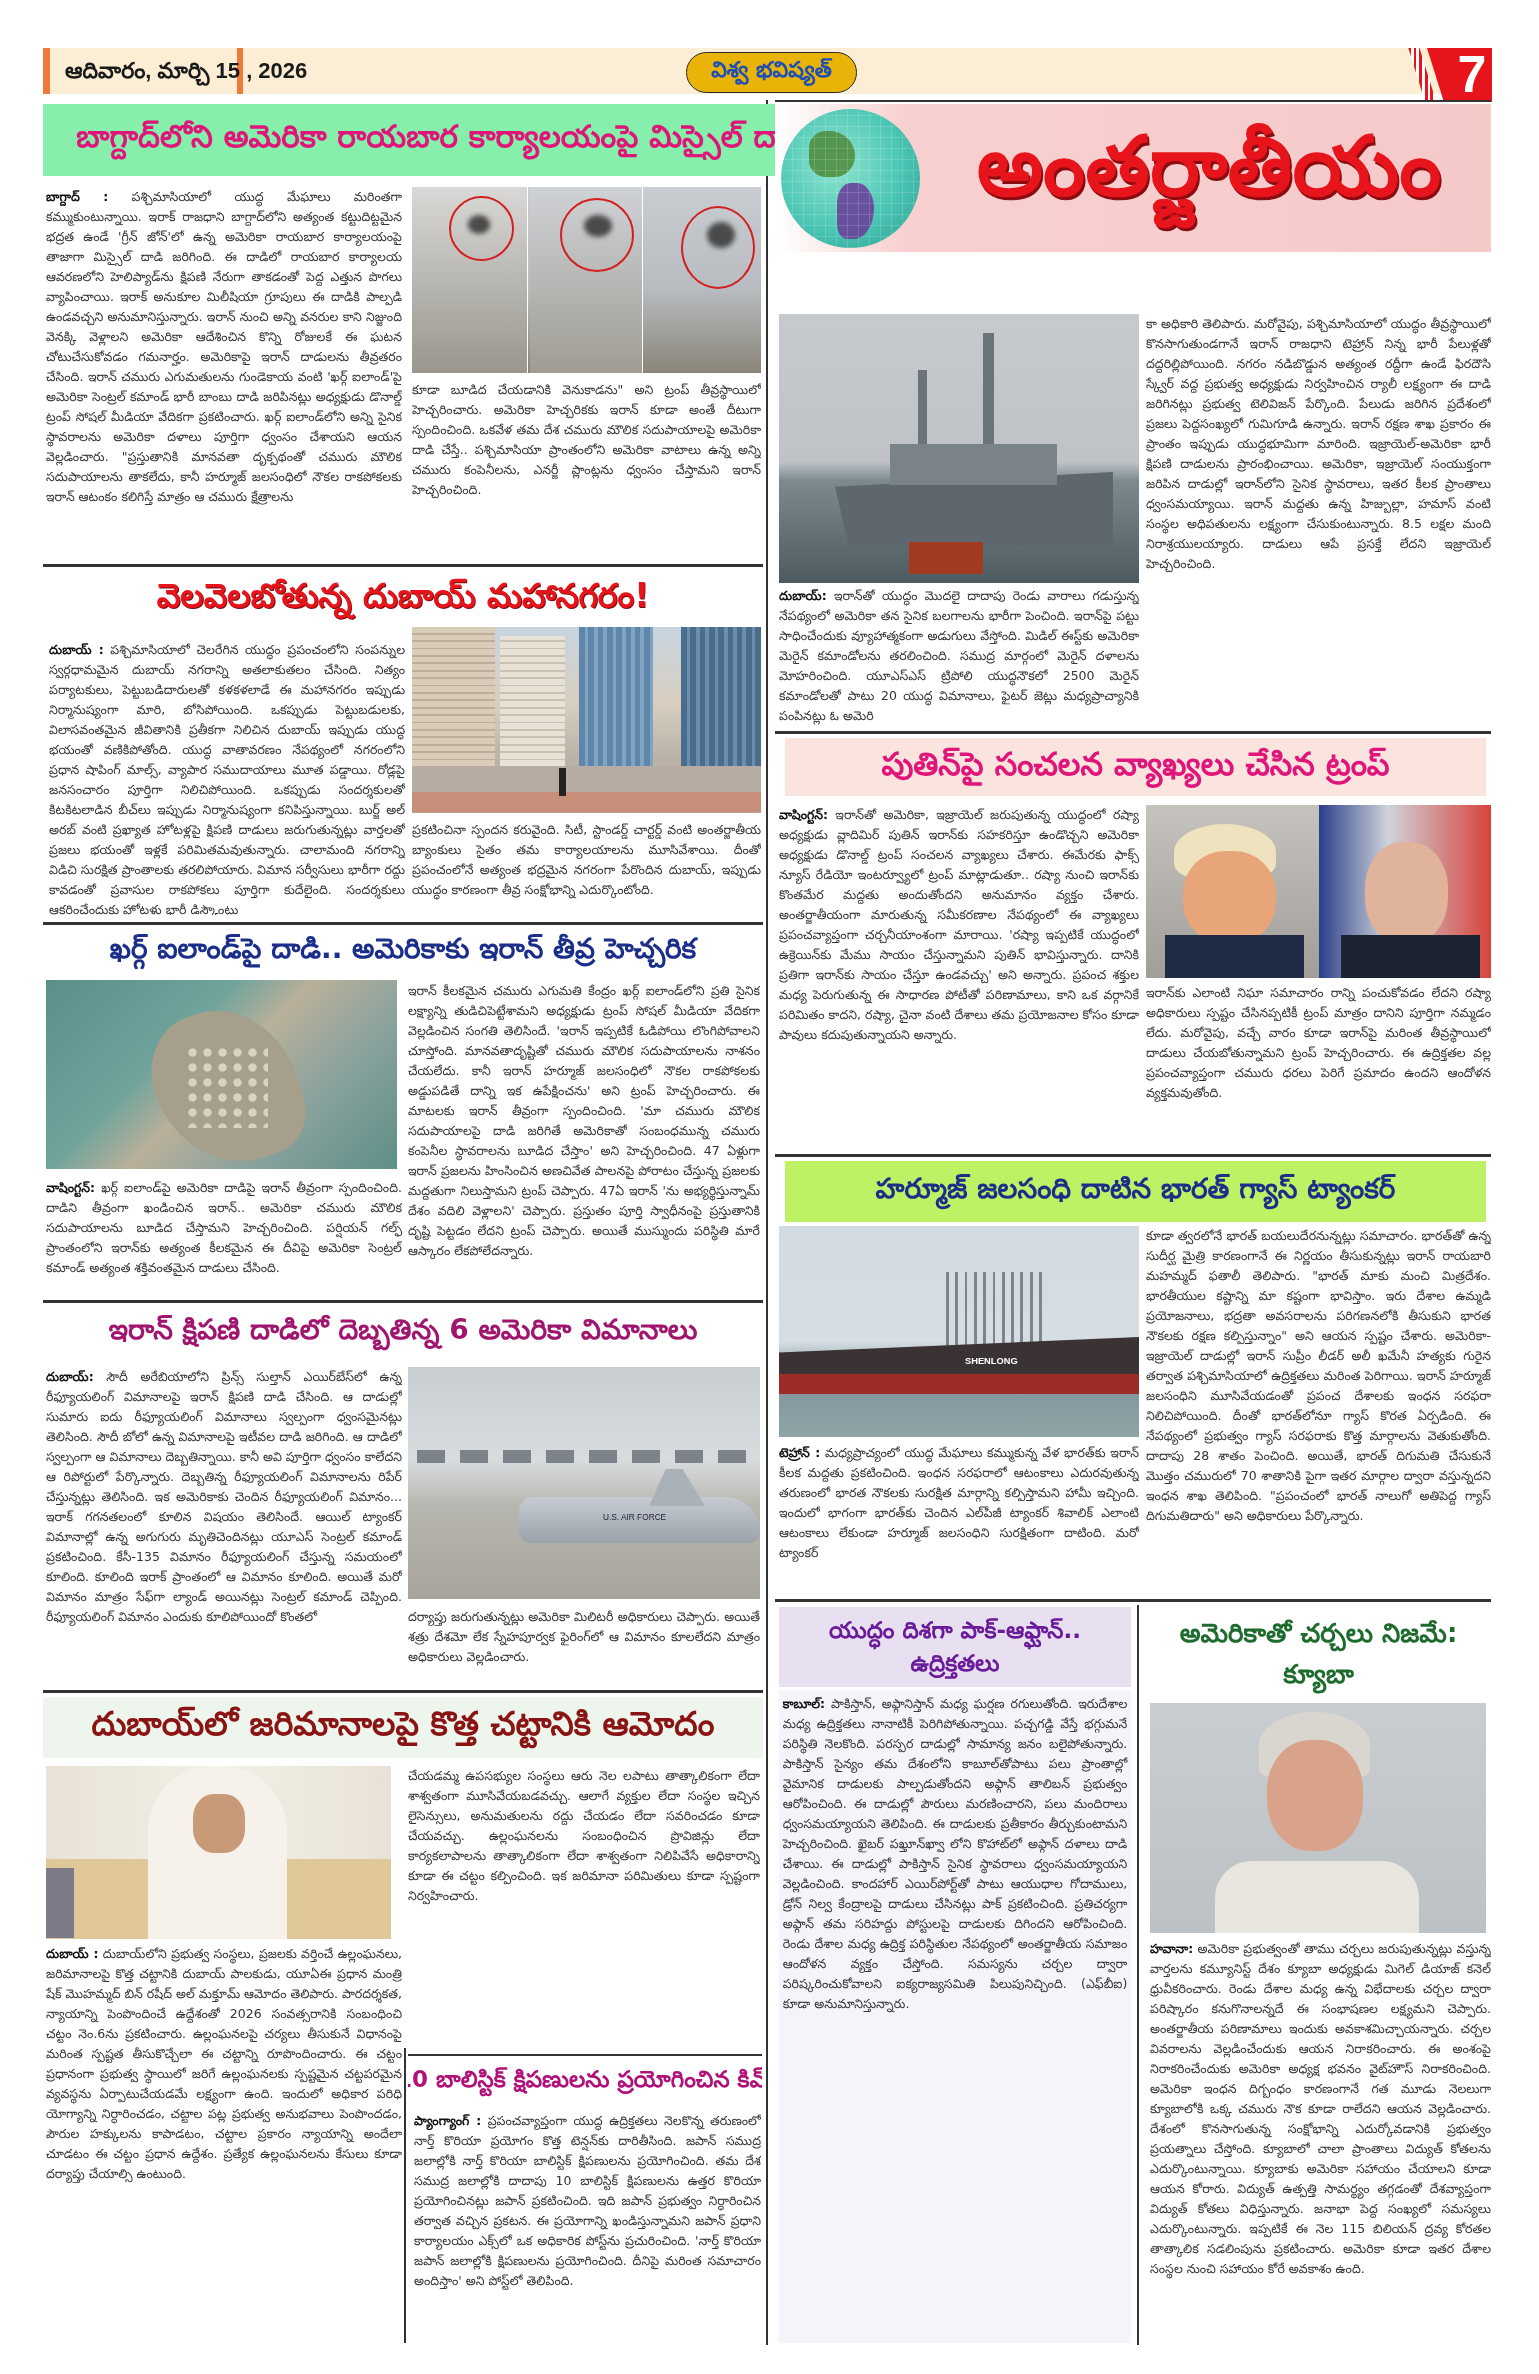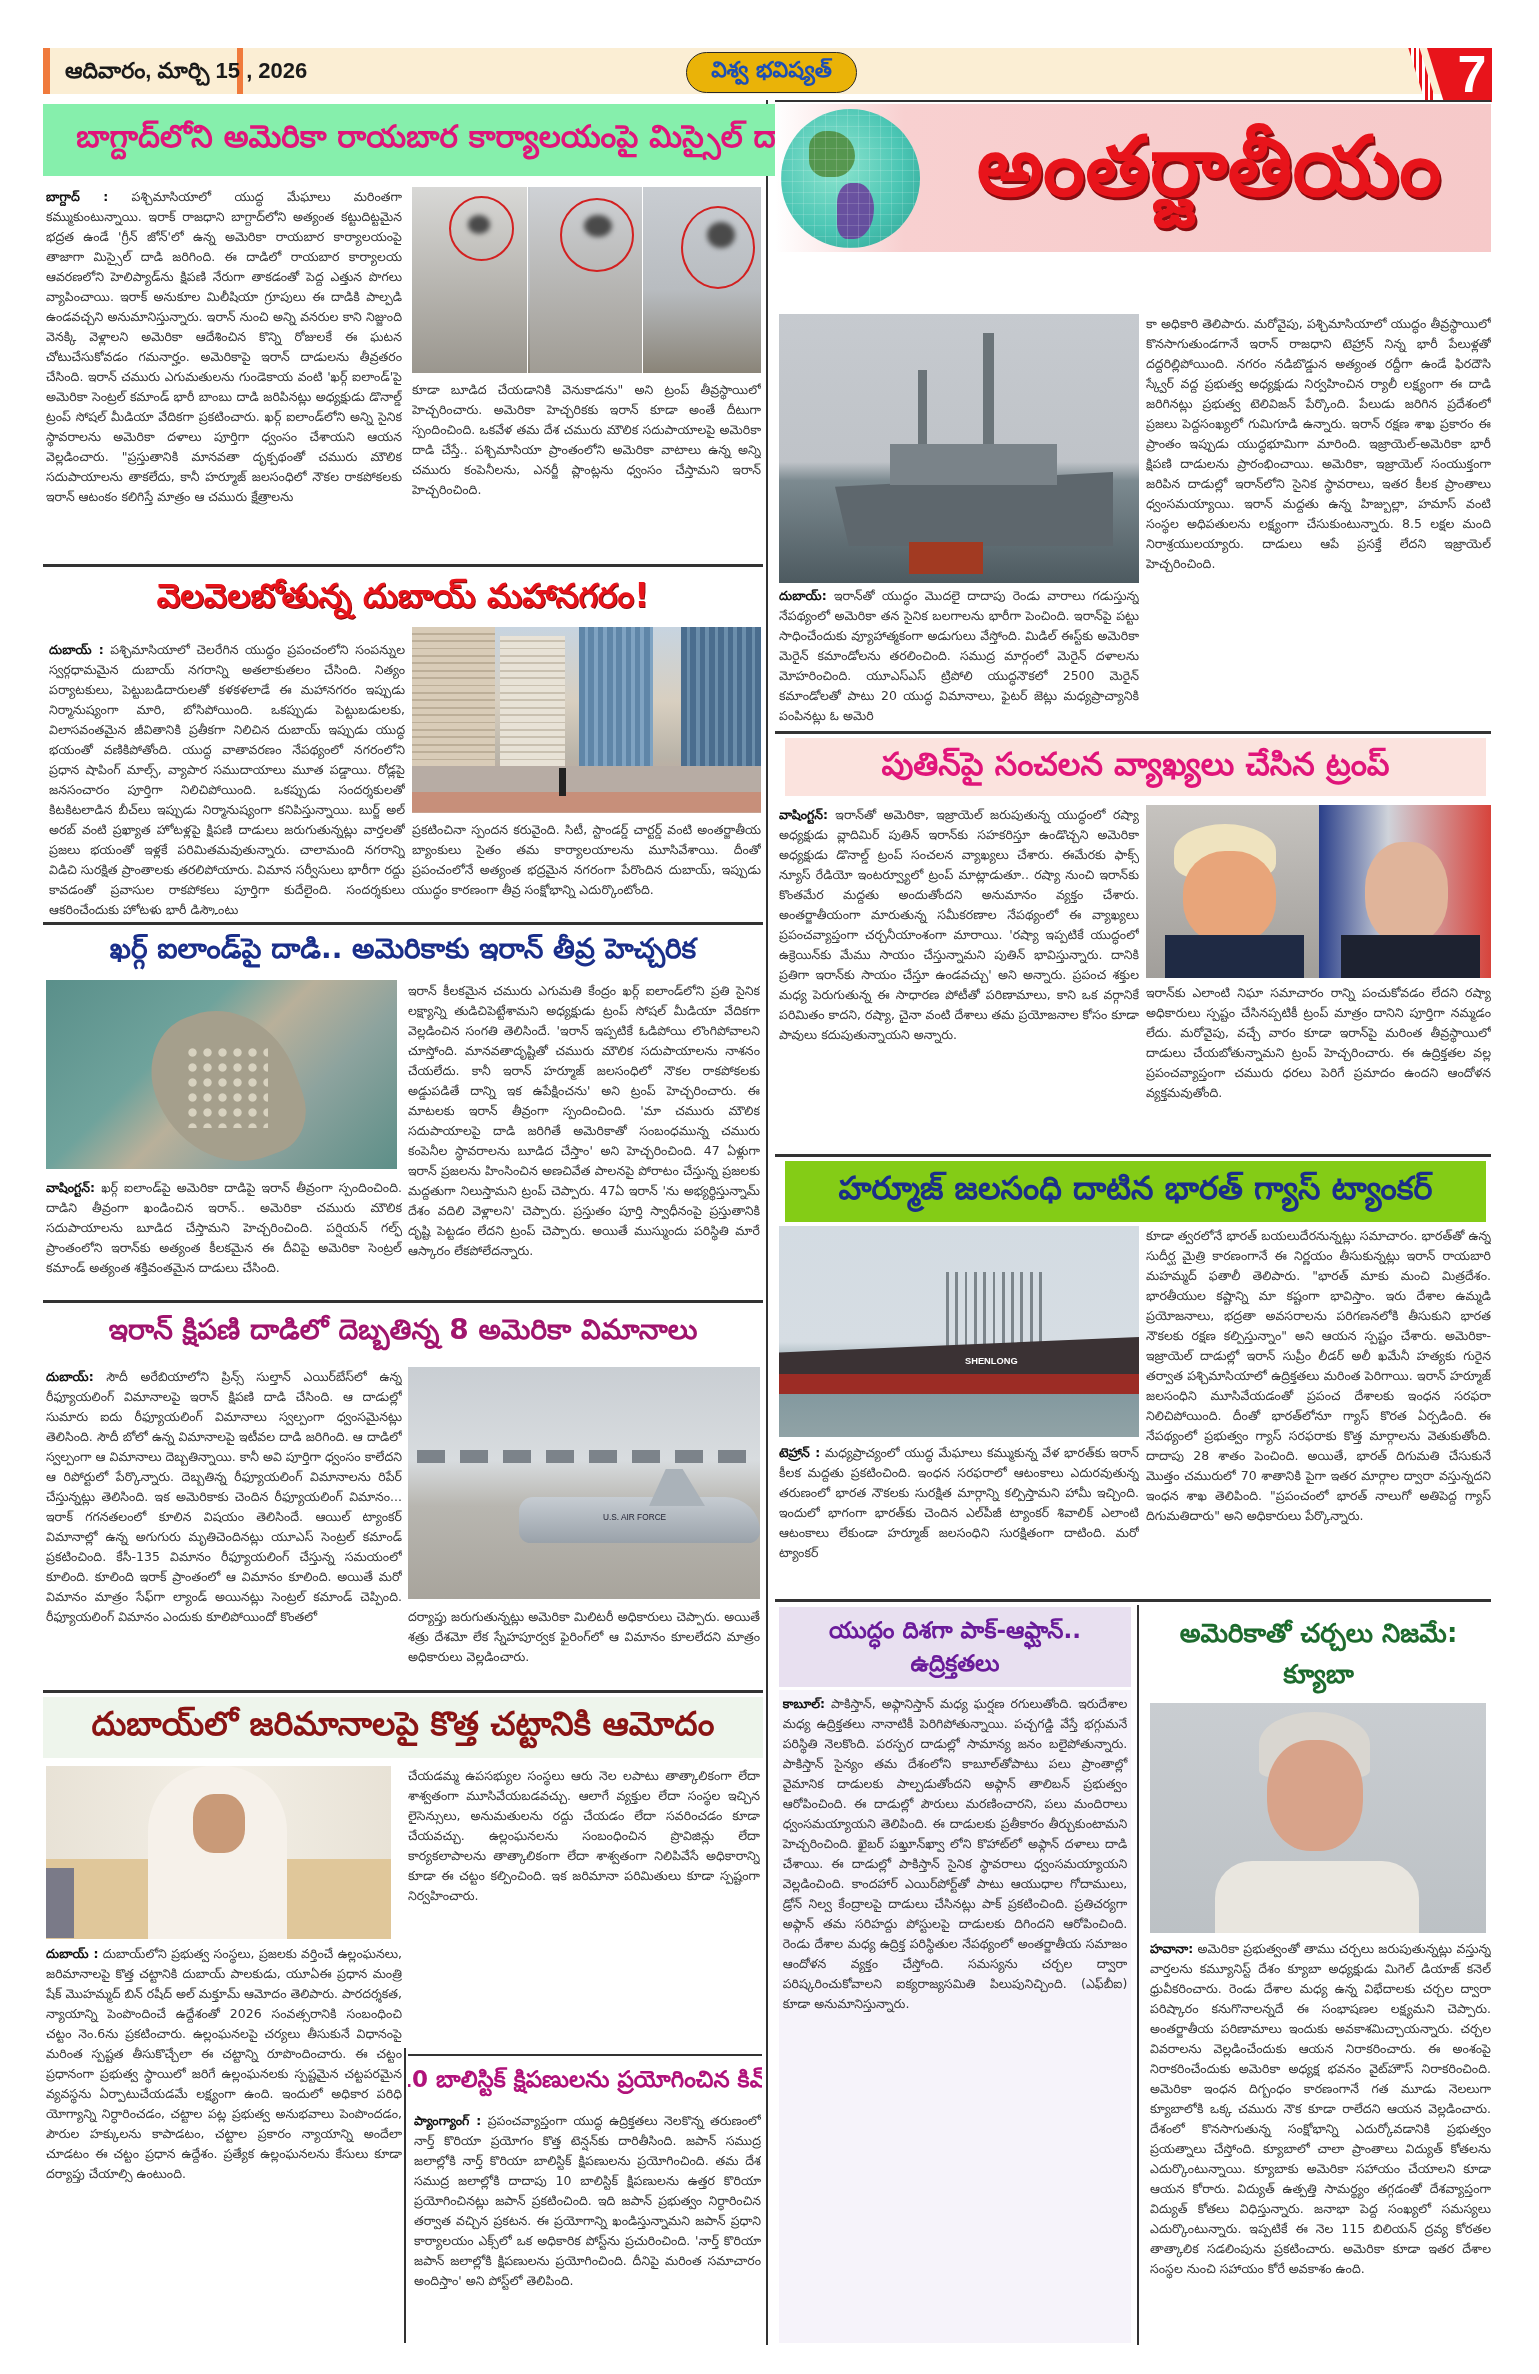--- a/index.html
+++ b/index.html
@@ -111,21 +111,21 @@
   <div class="body-text" style="left:46px; top:1178px; width:356px; height:117px;">
     <span class="dateline">వాషింగ్టన్:</span>
     <span>ఖర్గ్ ఐలాండ్‌పై అమెరికా దాడిపై ఇరాన్ తీవ్రంగా స్పందించింది. దాడిని తీవ్రంగా ఖండించిన ఇరాన్.. అమెరికా చమురు మౌలిక సదుపాయాలను బూడిద చేస్తామని హెచ్చరించింది. పర్షియన్ గల్ఫ్ ప్రాంతంలోని ఇరాన్‌కు అత్యంత కీలకమైన ఈ దీవిపై అమెరికా సెంట్రల్ కమాండ్ అత్యంత శక్తివంతమైన దాడులు చేసింది.</span>
   </div>
   <div class="body-text" style="left:408px; top:981px; width:352px; height:314px;">
     <span>ఇరాన్ కీలకమైన చమురు ఎగుమతి కేంద్రం ఖర్గ్ ఐలాండ్‌లోని ప్రతి సైనిక లక్ష్యాన్ని తుడిచిపెట్టేశామని అధ్యక్షుడు ట్రంప్ సోషల్ మీడియా వేదికగా వెల్లడించిన సంగతి తెలిసిందే. 'ఇరాన్ ఇప్పటికే ఓడిపోయి లొంగిపోవాలని చూస్తోంది. మానవతాదృష్టితో చమురు మౌలిక సదుపాయాలను నాశనం చేయలేదు. కానీ ఇరాన్ హర్మూజ్ జలసంధిలో నౌకల రాకపోకలకు అడ్డుపడితే దాన్ని ఇక ఉపేక్షించను' అని ట్రంప్ హెచ్చరించారు. ఈ మాటలకు ఇరాన్ తీవ్రంగా స్పందించింది. 'మా చమురు మౌలిక సదుపాయాలపై దాడి జరిగితే అమెరికాతో సంబంధమున్న చమురు కంపెనీల స్థావరాలను బూడిద చేస్తాం' అని హెచ్చరించింది. 47 ఏళ్లుగా ఇరాన్ ప్రజలను హింసించిన అణచివేత పాలనపై పోరాటం చేస్తున్న ప్రజలకు మద్దతుగా నిలుస్తామని ట్రంప్ చెప్పారు. 47ఏ ఇరాన్ 'ను అభ్యర్థిస్తున్నామ్ దేశం వదిలి వెళ్లాలని' చెప్పారు. ప్రస్తుతం పూర్తి స్వాధీనంపై ప్రస్తుతానికి దృష్టి పెట్టడం లేదని ట్రంప్ చెప్పారు. అయితే ముస్ముందు పరిస్థితి మారే ఆస్కారం లేకపోలేదన్నారు.</span>
   </div>
   <div class="rule" style="left:43px; top:1300px; width:720px;"></div>
 
   <div class="hl" style="left:43px; top:1306px; width:720px; height:54px; font-size:28px; color:#a0156d;">
-    <span>ఇరాన్ క్షిపణి దాడిలో దెబ్బతిన్న 8 అమెరికా విమానాలు</span>
+    <span>ఇరాన్ క్షిపణి దాడిలో దెబ్బతిన్న 6 అమెరికా విమానాలు</span>
   </div>
   <div class="body-text" style="left:46px; top:1367px; width:356px; height:315px;">
     <span class="dateline">దుబాయ్:</span>
     <span>సౌదీ అరేబియాలోని ప్రిన్స్ సుల్తాన్ ఎయిర్‌బేస్‌లో ఉన్న రీఫ్యూయలింగ్ విమానాలపై ఇరాన్ క్షిపణి దాడి చేసింది. ఆ దాడుల్లో సుమారు ఐదు రీఫ్యూయలింగ్ విమానాలు స్వల్పంగా ధ్వంసమైనట్లు తెలిసింది. సౌదీ బోలో ఉన్న విమానాలపై ఇటీవల దాడి జరిగింది. ఆ దాడిలో స్వల్పంగా ఆ విమానాలు దెబ్బతిన్నాయి. కానీ అవి పూర్తిగా ధ్వంసం కాలేదని ఆ రిపోర్టులో పేర్కొన్నారు. దెబ్బతిన్న రీఫ్యూయలింగ్ విమానాలను రిపేర్ చేస్తున్నట్లు తెలిసింది. ఇక అమెరికాకు చెందిన రీఫ్యూయలింగ్ విమానం... ఇరాక్ గగనతలంలో కూలిన విషయం తెలిసిందే. ఆయిల్ ట్యాంకర్ విమానాల్లో ఉన్న అగుగురు మృతిచెందినట్లు యూఎస్ సెంట్రల్ కమాండ్ ప్రకటించింది. కేసీ-135 విమానం రీఫ్యూయలింగ్ చేస్తున్న సమయంలో కూలింది. కూలింది ఇరాక్ ప్రాంతంలో ఆ విమానం కూలింది. అయితే మరో విమానం మాత్రం సేఫ్‌గా ల్యాండ్ అయినట్లు సెంట్రల్ కమాండ్ చెప్పింది. రీఫ్యూయలింగ్ విమానం ఎందుకు కూలిపోయిందో కొంతలో</span>
   </div>
   <div class="photo" style="left:408px; top:1367px; width:352px; height:232px; background:linear-gradient(180deg,#c9ced3 0%,#d8dcdf 40%,#b8b6b0 60%,#a8a49c 100%);">
     <div style="position:absolute;left:9.3px;top:83px;width:334px;height:13px;background:repeating-linear-gradient(90deg,#7c838a 0 28px,transparent 28px 43px);"></div>
     <div style="position:absolute;left:111px;top:130px;width:241px;height:46px;background:linear-gradient(180deg,#c6ccd2,#9aa2aa);border-radius:23px 56px 18.6px 18.6px;"></div>
     <div style="position:absolute;left:241px;top:102px;width:56px;height:37px;background:#aab2b9;clip-path:polygon(30% 0,60% 0,100% 100%,0 100%);"></div>
     <div style="position:absolute;left:195px;top:145px;font-size:8.3px;color:#223;font-weight:normal;font-family:'Liberation Sans',sans-serif;">U.S. AIR FORCE</div>
@@ -201,21 +201,21 @@
     <div style="position:absolute;left:37px;top:46px;width:93px;height:93px;background:#e8a57a;border-radius:45%;"></div>
     <div style="position:absolute;left:18.6px;top:130px;width:139px;height:43px;background:#1f2a44;"></div>
     <div style="position:absolute;left:219px;top:37px;width:83px;height:102px;background:#e0b49a;border-radius:45%;"></div>
     <div style="position:absolute;left:195px;top:130px;width:139px;height:43px;background:#1d2230;"></div>
   </div>
   <div class="body-text" style="left:1146px; top:983px; width:345px; height:167px;">
     <span>ఇరాన్‌కు ఎలాంటి నిఘా సమాచారం రాన్ని పంచుకోవడం లేదని రష్యా అధికారులు స్పష్టం చేసినప్పటికీ ట్రంప్ మాత్రం దానిని పూర్తిగా నమ్మడం లేదు. మరోవైపు, వచ్చే వారం కూడా ఇరాన్‌పై మరింత తీవ్రస్థాయిలో దాడులు చేయబోతున్నామని ట్రంప్ హెచ్చరించారు. ఈ ఉద్రిక్తతల వల్ల ప్రపంచవ్యాప్తంగా చమురు ధరలు పెరిగే ప్రమాదం ఉందని ఆందోళన వ్యక్తమవుతోంది.</span>
   </div>
   <div class="rule" style="left:775px; top:1154px; width:716px;"></div>
 
-  <div class="hl" style="left:785px; top:1161px; width:701px; height:61px; background:#84cc16; font-size:32px; color:#1b2f8a;">
+  <div class="hl" style="left:785px; top:1161px; width:701px; height:61px; background:#bef264; font-size:28px; color:#1b2f8a;">
     <span>హర్మూజ్ జలసంధి దాటిన భారత్ గ్యాస్ ట్యాంకర్</span>
   </div>
   <div class="photo" style="left:779px; top:1226px; width:360px; height:211px; background:linear-gradient(180deg,#d3dbe2 0%,#d6dde3 55%,#7c949c 70%,#91a3a6 100%);">
     <div style="position:absolute;left:167px;top:46px;width:102px;height:74px;background:repeating-linear-gradient(90deg,#7c858b 0 2.8px,transparent 2.8px 9.3px);"></div>
     <div style="position:absolute;left:0;top:111px;width:360px;height:52px;background:#3b3234;clip-path:polygon(0 30%,100% 0,100% 100%,0 100%);"></div>
     <div style="position:absolute;left:0;top:148px;width:360px;height:20.4px;background:#9c2c25;clip-path:polygon(0 0,100% 0,100% 100%,0 100%);"></div>
     <div style="position:absolute;left:186px;top:130px;font-size:9.3px;color:#fff;font-weight:bold;font-family:'Liberation Sans',sans-serif;">SHENLONG</div>
   </div>
   <div class="body-text" style="left:779px; top:1443px; width:360px; height:148px;">
     <span class="dateline">టెహ్రాన్ :</span>

